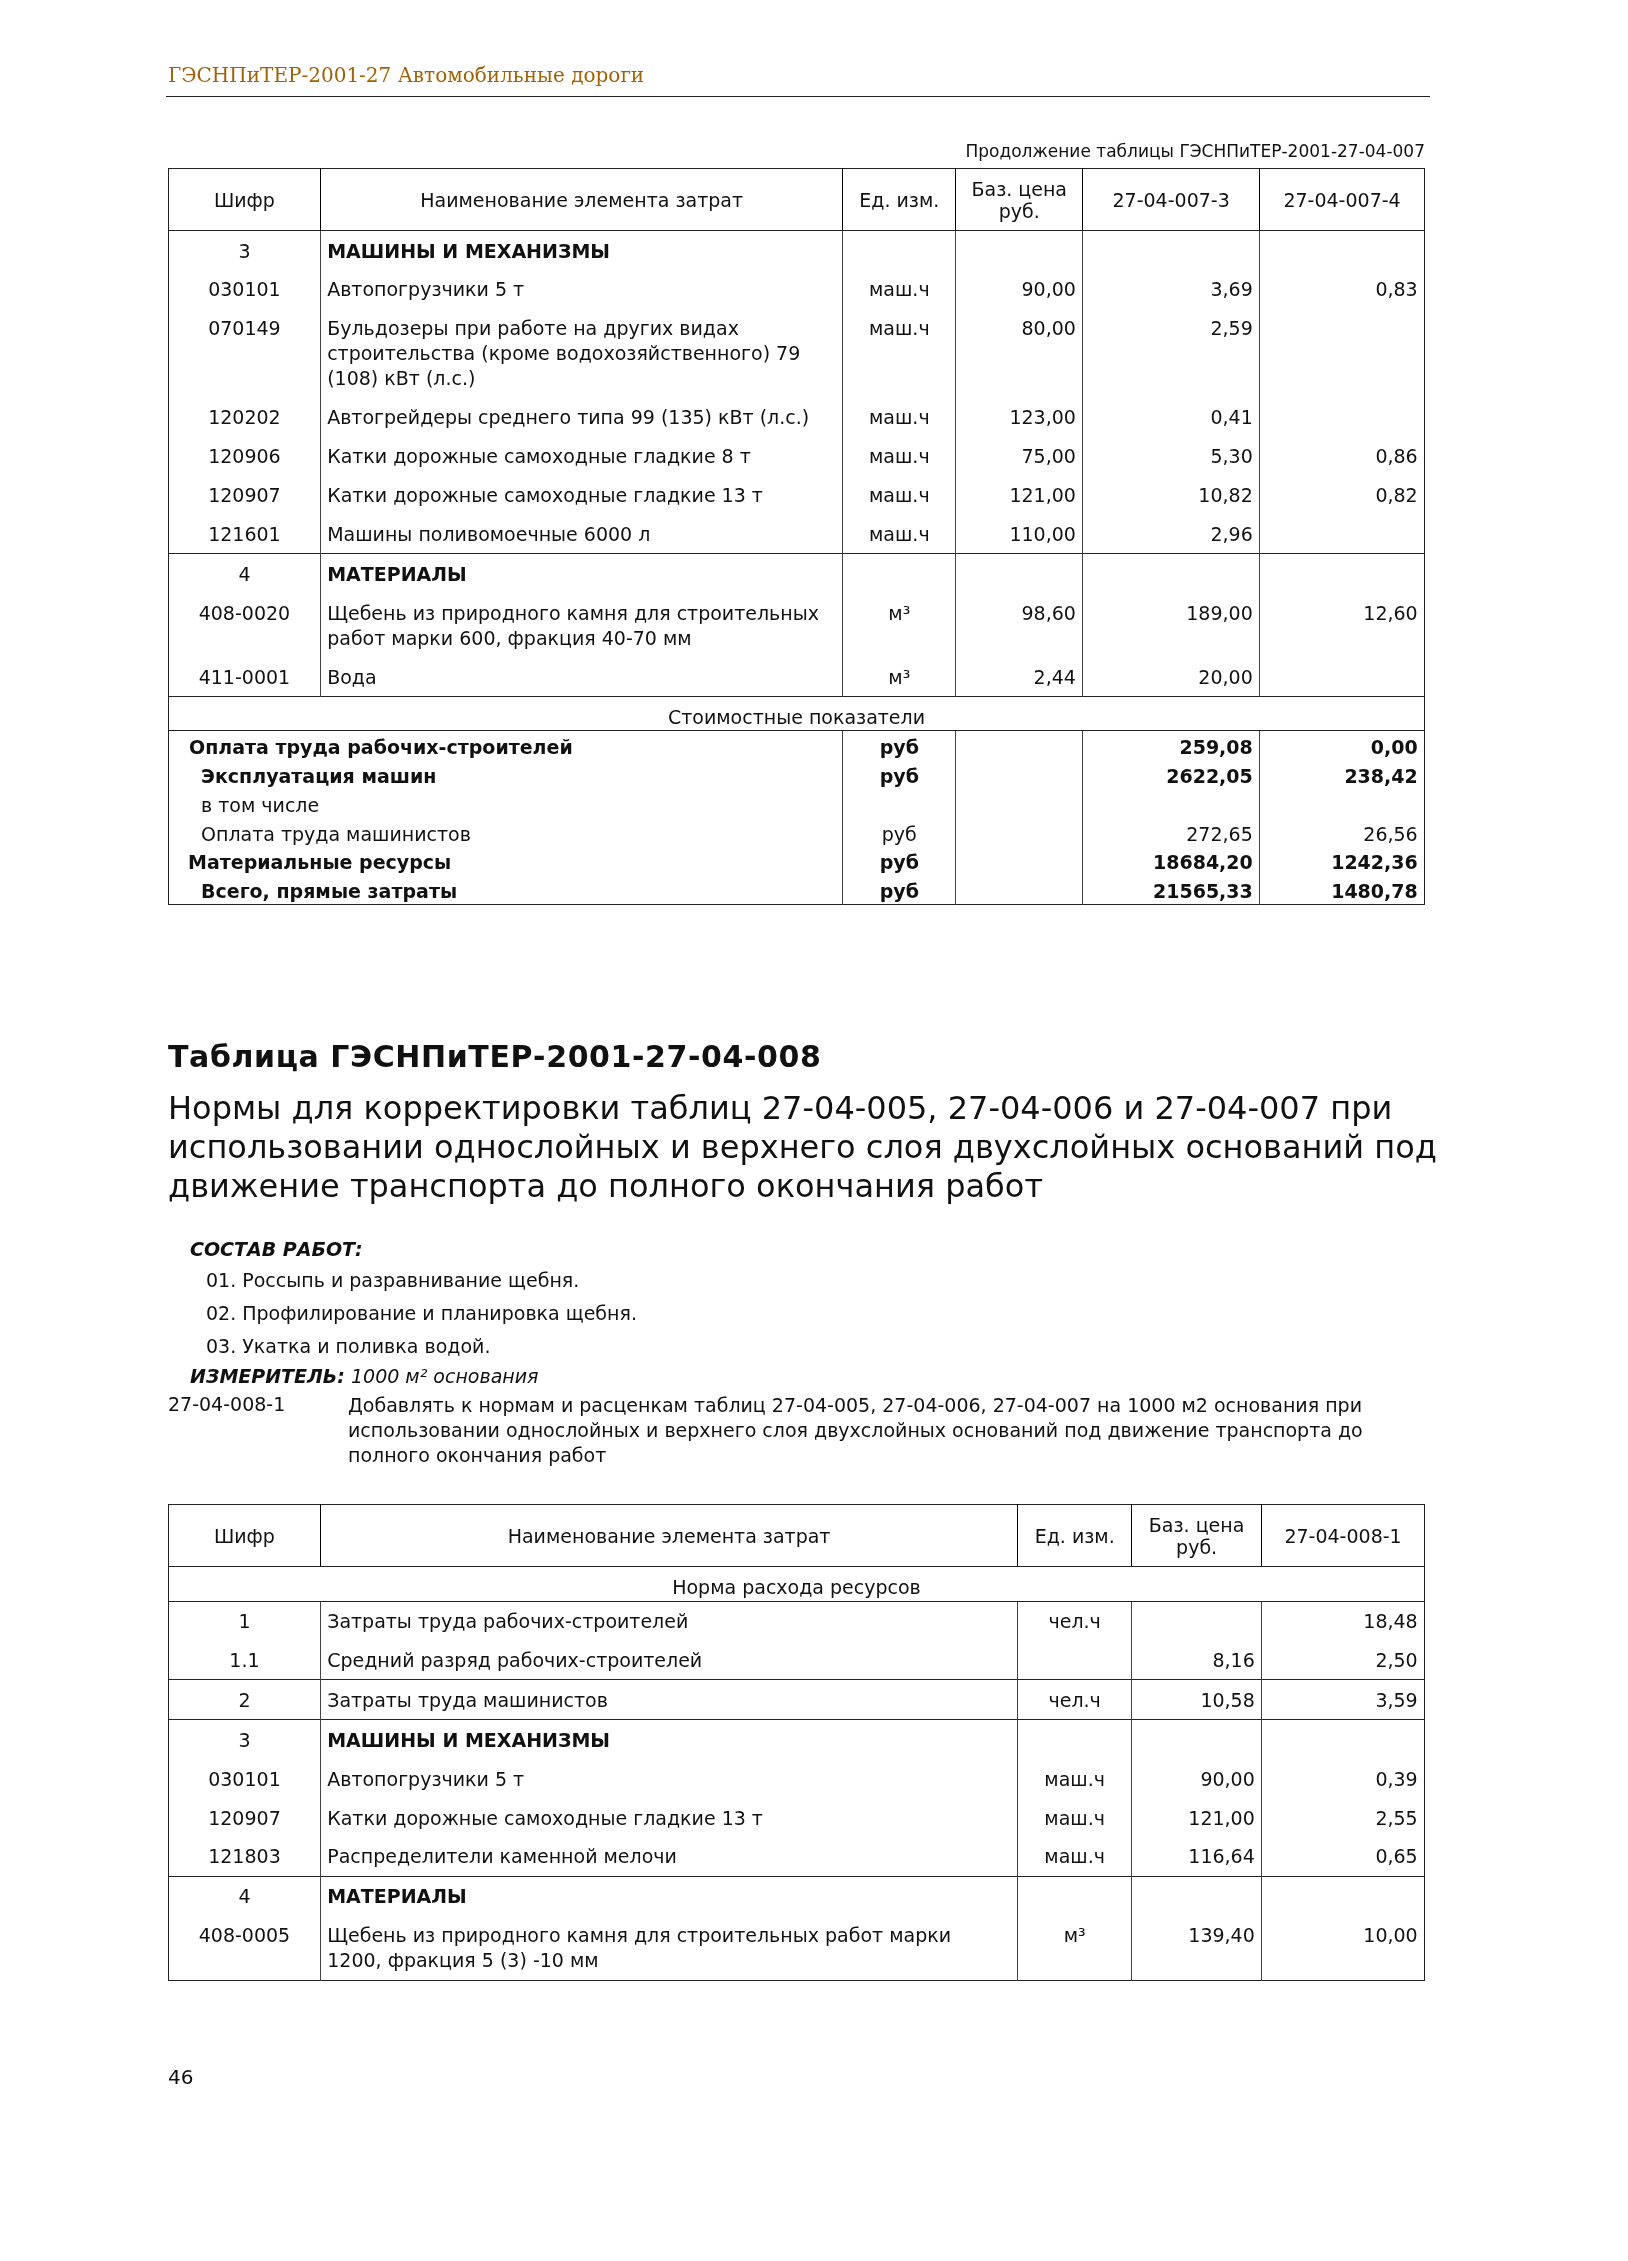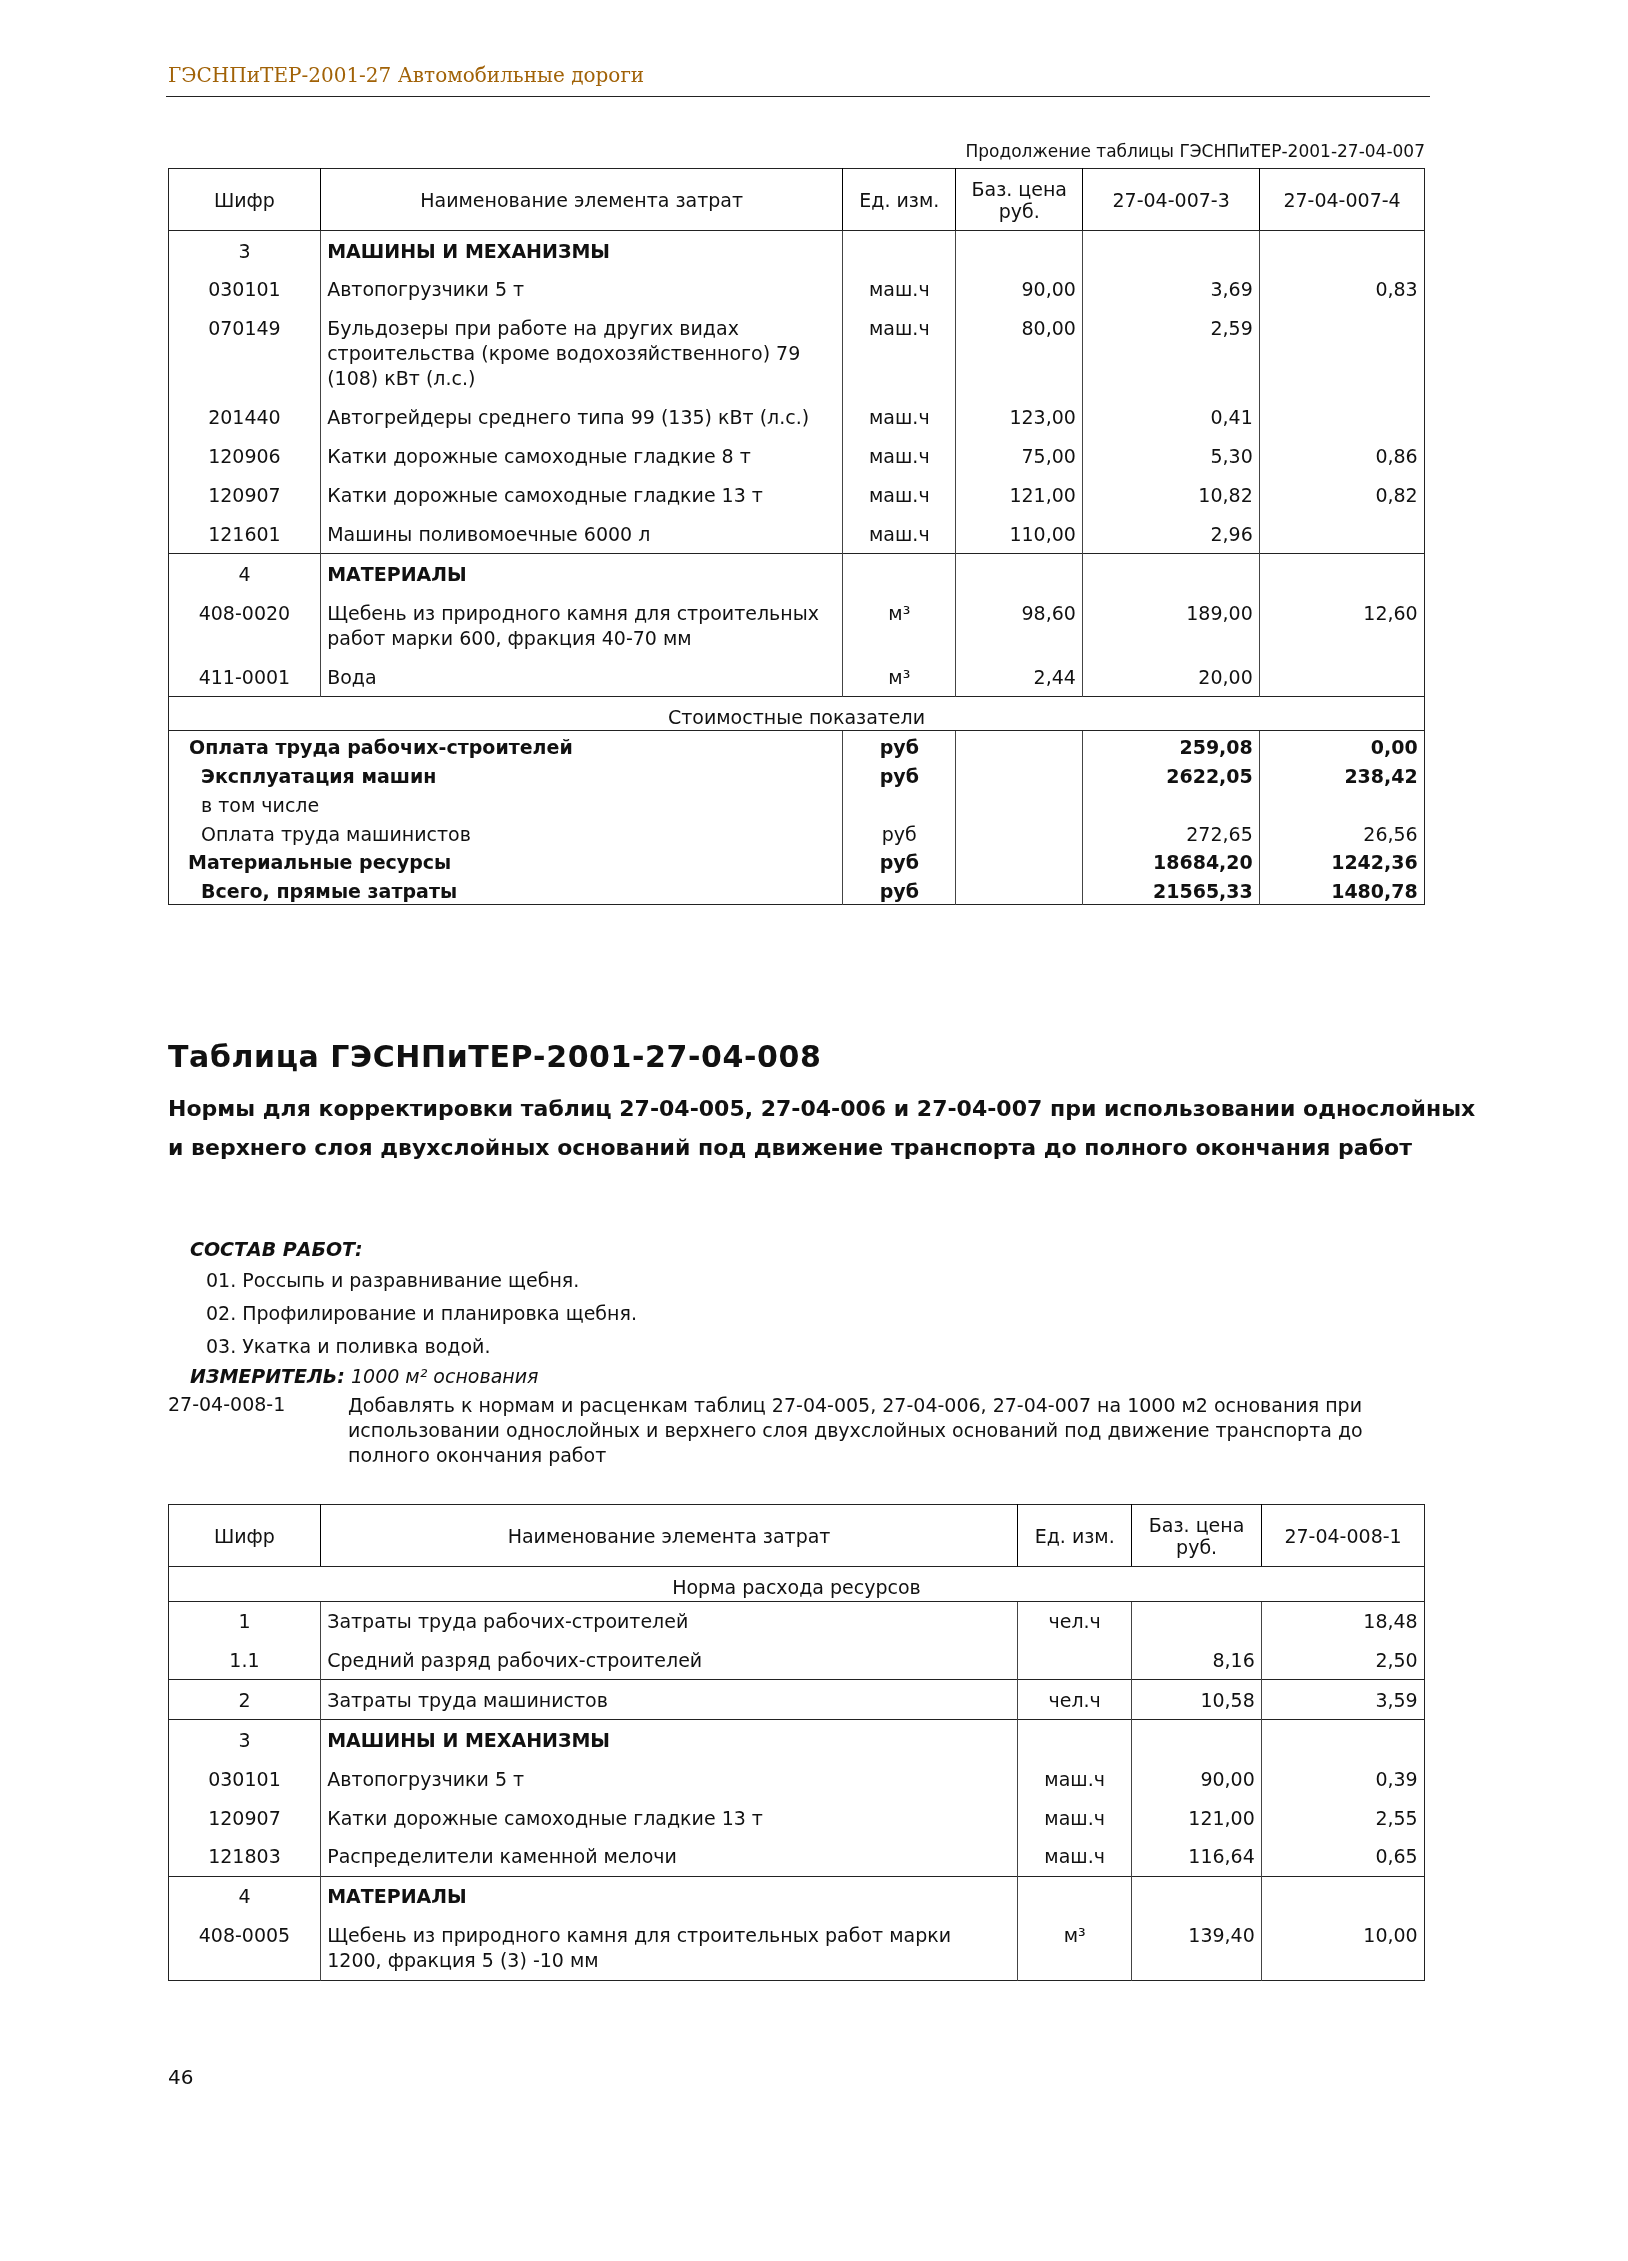--- a/index.html
+++ b/index.html
@@ -21,21 +21,21 @@
   .num{text-align:right;}
   .unit{text-align:center;}
   .sec td{padding-top:7.6px;}
   .sec .name{font-weight:bold;}
   .sep td{border-top:1.9px solid #222;}
   .row td{padding-top:7.6px;padding-bottom:6.3px;line-height:25px;}
   .caprow td{border-top:1.9px solid #222;border-bottom:1.9px solid #222;text-align:center;padding:9px 12.7px 2.5px;}
   .sum td{padding-top:3.8px;line-height:25px;}
   .sum .bold{font-weight:bold;}
   h1{position:absolute;left:168px;top:1039px;margin:0;font-size:30px;font-weight:bold;letter-spacing:0.6px;}
-  h2{position:absolute;left:168px;top:1089px;margin:0;font-size:22px;font-weight:bold;line-height:39px;width:1330px;}
+  h2{position:absolute;left:168px;top:1089px;margin:0;font-size:32px;font-weight:normal;line-height:39px;width:1330px;}
   .sostav{position:absolute;left:190px;top:1238px;font-size:19px;font-style:italic;font-weight:bold;}
   .work{position:absolute;left:206px;font-size:19px;}
   .izm{position:absolute;left:190px;top:1365px;font-size:19px;font-style:italic;}
   .izm b{font-weight:bold;}
   .normcode{position:absolute;left:168px;top:1393px;font-size:19px;}
   .normtext{position:absolute;left:348px;top:1393px;width:1089px;font-size:19px;line-height:25px;}
   .pagenum{position:absolute;left:168px;top:2065px;font-size:20px;}
 </style>
 </head>
 <body>
@@ -83,21 +83,21 @@
       </tr>
       <tr class="row">
         <td class="code c">070149</td>
         <td class="c">Бульдозеры при работе на других видах строительства (кроме водохозяйственного) 79 (108) кВт (л.с.)</td>
         <td class="unit c">маш.ч</td>
         <td class="num c">80,00</td>
         <td class="num c">2,59</td>
         <td class="num c"></td>
       </tr>
       <tr class="row">
-        <td class="code c">201440</td>
+        <td class="code c">120202</td>
         <td class="c">Автогрейдеры среднего типа 99 (135) кВт (л.с.)</td>
         <td class="unit c">маш.ч</td>
         <td class="num c">123,00</td>
         <td class="num c">0,41</td>
         <td class="num c"></td>
       </tr>
       <tr class="row">
         <td class="code c">120906</td>
         <td class="c">Катки дорожные самоходные гладкие 8 т</td>
         <td class="unit c">маш.ч</td>

